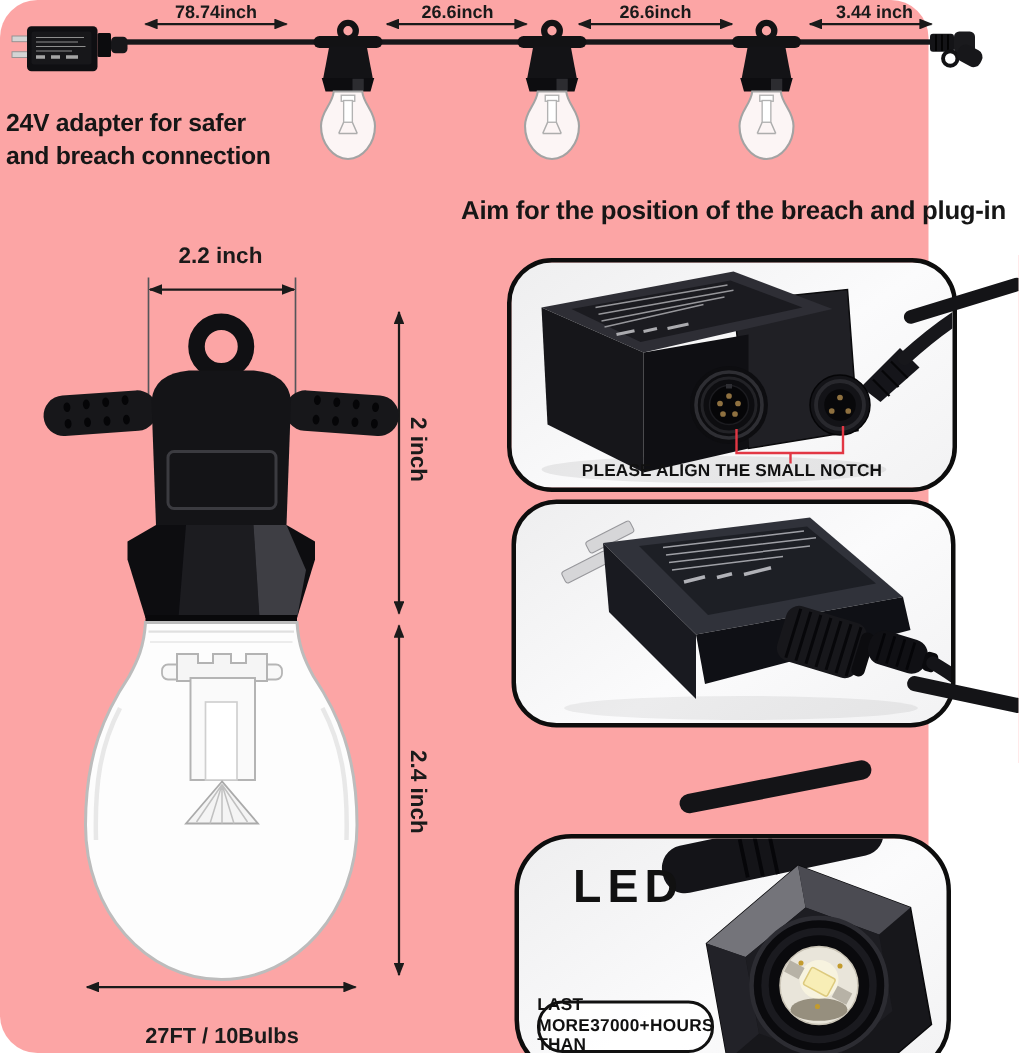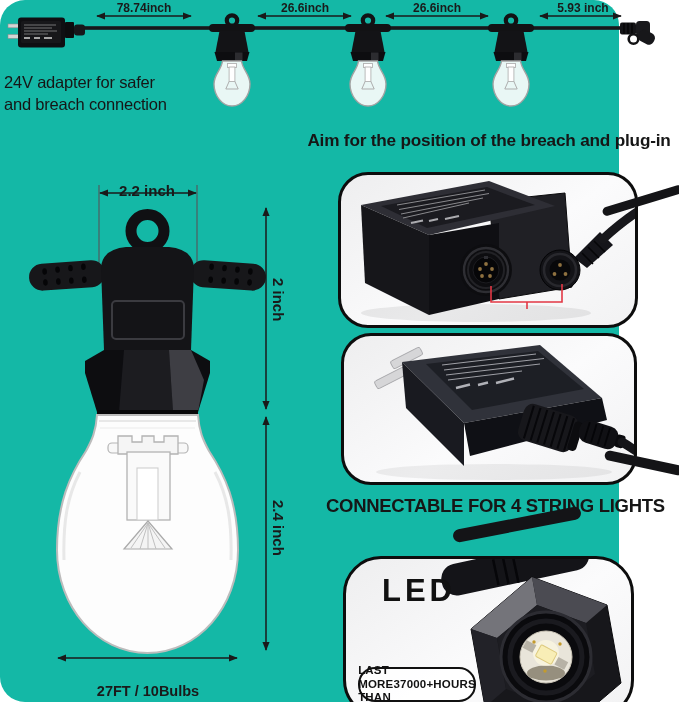--- a/index.html
+++ b/index.html
@@ -1,25 +1,25 @@
 <!DOCTYPE html>
 <html><head>
 <meta charset="utf-8">
 <style>
   html,body{margin:0;padding:0;background:#ffffff;}
   body{width:679px;height:702px;position:relative;overflow:hidden;
        font-family:"Liberation Sans","DejaVu Sans",sans-serif;color:#1a1a1a;}
-  .canvas{position:absolute;left:0;top:0;width:619px;height:702px;background:#14b8a6;border-radius:25px;}
+  .canvas{position:absolute;left:0;top:0;width:619px;height:702px;background:#fca5a5;border-radius:25px;}
   svg.art{position:absolute;left:0;top:0;z-index:1;}
   .lbl{position:absolute;z-index:3;color:#1a1a1a;font-weight:700;font-size:12px;
        text-align:center;white-space:nowrap;letter-spacing:0;}
   .vlabel{position:absolute;z-index:3;color:#1a1a1a;font-weight:700;font-size:15px;
        writing-mode:vertical-rl;text-orientation:mixed;white-space:nowrap;}
   .caption-24v{position:absolute;left:4px;top:72px;z-index:3;font-size:16.5px;
-       font-weight:400;line-height:1.32;letter-spacing:-0.2px;color:#161616;}
+       font-weight:700;line-height:1.32;letter-spacing:-0.2px;color:#161616;}
   .heading-aim{position:absolute;left:296px;top:130px;width:386px;z-index:3;
        font-size:17.2px;font-weight:800;letter-spacing:-0.2px;text-align:center;
        white-space:nowrap;color:#161616;}
   .connect-caption{position:absolute;left:326px;top:495px;width:334px;z-index:3;
        font-size:18.5px;font-weight:800;letter-spacing:-0.3px;text-align:center;
        white-space:nowrap;color:#161616;}
   .frame{position:absolute;border:3px solid #0d0d0d;overflow:hidden;z-index:2;
        background:linear-gradient(145deg,#eeeeef 0%,#fbfbfc 55%,#f2f2f3 100%);}
   #frame1{left:338px;top:172px;width:294px;height:150px;border-radius:30px;}
   #frame2{left:341px;top:333px;width:290px;height:146px;border-radius:30px;}
@@ -158,34 +158,33 @@
         <path d="M148,523 L131,548 M148,523 L140,549 M148,523 L148,549 M148,523 L156,549 M148,523 L165,548" stroke="#c0c0c0" stroke-width="1" fill="none"></path>
       </g>
       <line x1="266" y1="417" x2="266" y2="650" stroke="#1a1a1a" stroke-width="1.5" marker-start="url(#ah)" marker-end="url(#ah)"></line>
       <line x1="58" y1="658" x2="237" y2="658" stroke="#1a1a1a" stroke-width="1.5" marker-start="url(#ah)" marker-end="url(#ah)"></line>
     </g>
   </svg>
 
   <div class="lbl" style="left:94px;top:1px;width:100px;">78.74inch</div>
   <div class="lbl" style="left:260px;top:1px;width:90px;">26.6inch</div>
   <div class="lbl" style="left:392px;top:1px;width:90px;">26.6inch</div>
-  <div class="lbl" style="left:531px;top:1px;width:104px;">5.93 inch</div>
+  <div class="lbl" style="left:531px;top:1px;width:104px;">3.44 inch</div>
 
   <div class="caption-24v">
     <div>24V adapter for safer</div>
     <div>and breach connection</div>
   </div>
 
-  <div class="lbl" style="left:98px;top:162px;width:98px;font-size:15px;margin-top:20px;">2.2 inch</div>
+  <div class="lbl" style="left:98px;top:162px;width:98px;font-size:15px;">2.2 inch</div>
   <div class="vlabel" style="left:270px;top:278px;">2 inch</div>
   <div class="vlabel" style="left:270px;top:500px;">2.4 inch</div>
   <div class="lbl" style="left:73px;top:683px;width:150px;font-size:14.5px;">27FT / 10Bulbs</div>
 
   <div class="heading-aim">Aim for the position of the breach and plug-in</div>
-  <div class="connect-caption">CONNECTABLE FOR 4 STRING LIGHTS</div>
 
   <div id="frame1" class="frame">
     <svg width="294" height="150" viewBox="0 0 294 150">
       <ellipse cx="135" cy="138" rx="115" ry="9" fill="rgba(0,0,0,0.07)"></ellipse>
       <g>
         <polygon points="148,26 224,18 231,112 158,124" fill="#202025" stroke="#0b0b0d" stroke-width="1"></polygon>
         <polygon points="20,30 148,6 214,31 88,60" fill="#2e2e35"></polygon>
         <polygon points="40,31 146,12 194,30 86,53" fill="#1b1b20"></polygon>
         <path d="M56,30 L144,15 M58,34.5 L148,18.5 M60,39 L142,23 M62,43 L128,28" stroke="#96969a" stroke-width="0.9"></path>
         <path d="M70,48 L82,45.5 M88,46 L97,44 M104,44 L118,41" stroke="#ababaf" stroke-width="2.2"></path>
@@ -217,20 +216,21 @@
           <circle cx="219" cy="90" r="1.9"></circle>
             <circle cx="213.5" cy="99" r="1.9"></circle>
             <circle cx="224.5" cy="99" r="1.9"></circle>
         </g>
       </g>
       <g>
         <polyline points="150,111 150,127 221,127 221,109" fill="none" stroke="#e23744" stroke-width="1.6"></polyline>
         <path d="M186,127 V134" stroke="#e23744" stroke-width="1.6"></path>
       </g>
     </svg>
+    <div class="align-note">PLEASE ALIGN THE SMALL NOTCH</div>
   </div>
 
   <div id="frame2" class="frame">
     <svg width="290" height="146" viewBox="0 0 290 146">
       <ellipse cx="150" cy="136" rx="118" ry="8" fill="rgba(0,0,0,0.06)"></ellipse>
       <g transform="rotate(-27 62 22)">
           <rect x="46" y="18" width="33" height="8.5" rx="2" fill="#d6d6d8" stroke="#97979b" stroke-width="0.7"></rect>
         </g>
       <g transform="rotate(-27 46 42)">
           <rect x="30" y="38" width="33" height="8.5" rx="2" fill="#d6d6d8" stroke="#97979b" stroke-width="0.7"></rect>

